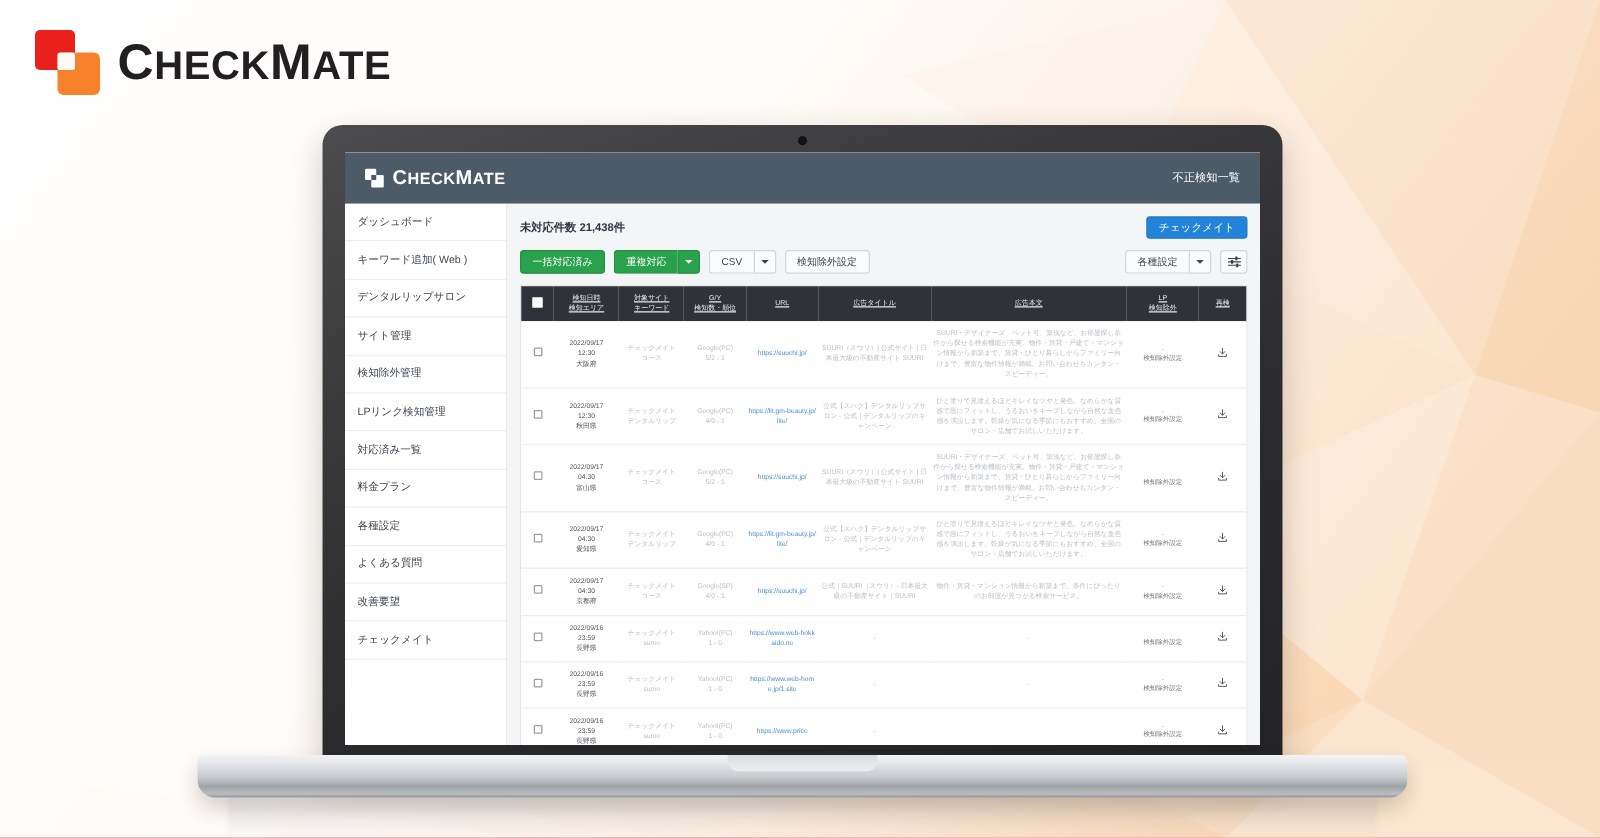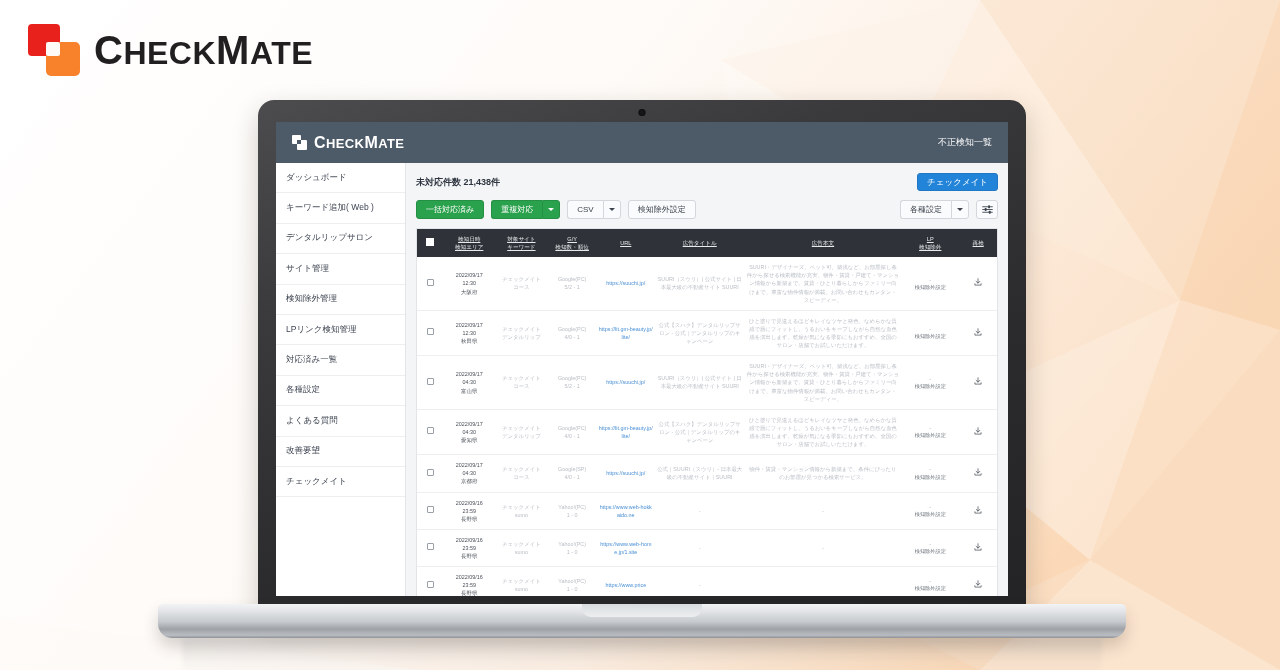--- a/index.html
+++ b/index.html
@@ -261,20 +261,23 @@
             <div class="side-item">
                 <span>検知除外管理</span>
               </div>
             <div class="side-item">
                 <span>LPリンク検知管理</span>
               </div>
             <div class="side-item">
                 <span>対応済み一覧</span>
               </div>
             <div class="side-item">
+                <span>料金プラン</span>
+              </div>
+            <div class="side-item">
                 <span>各種設定</span>
               </div>
             <div class="side-item">
                 <span>よくある質問</span>
               </div>
             <div class="side-item">
                 <span>改善要望</span>
               </div>
             <div class="side-item">
                 <span>チェックメイト</span>

